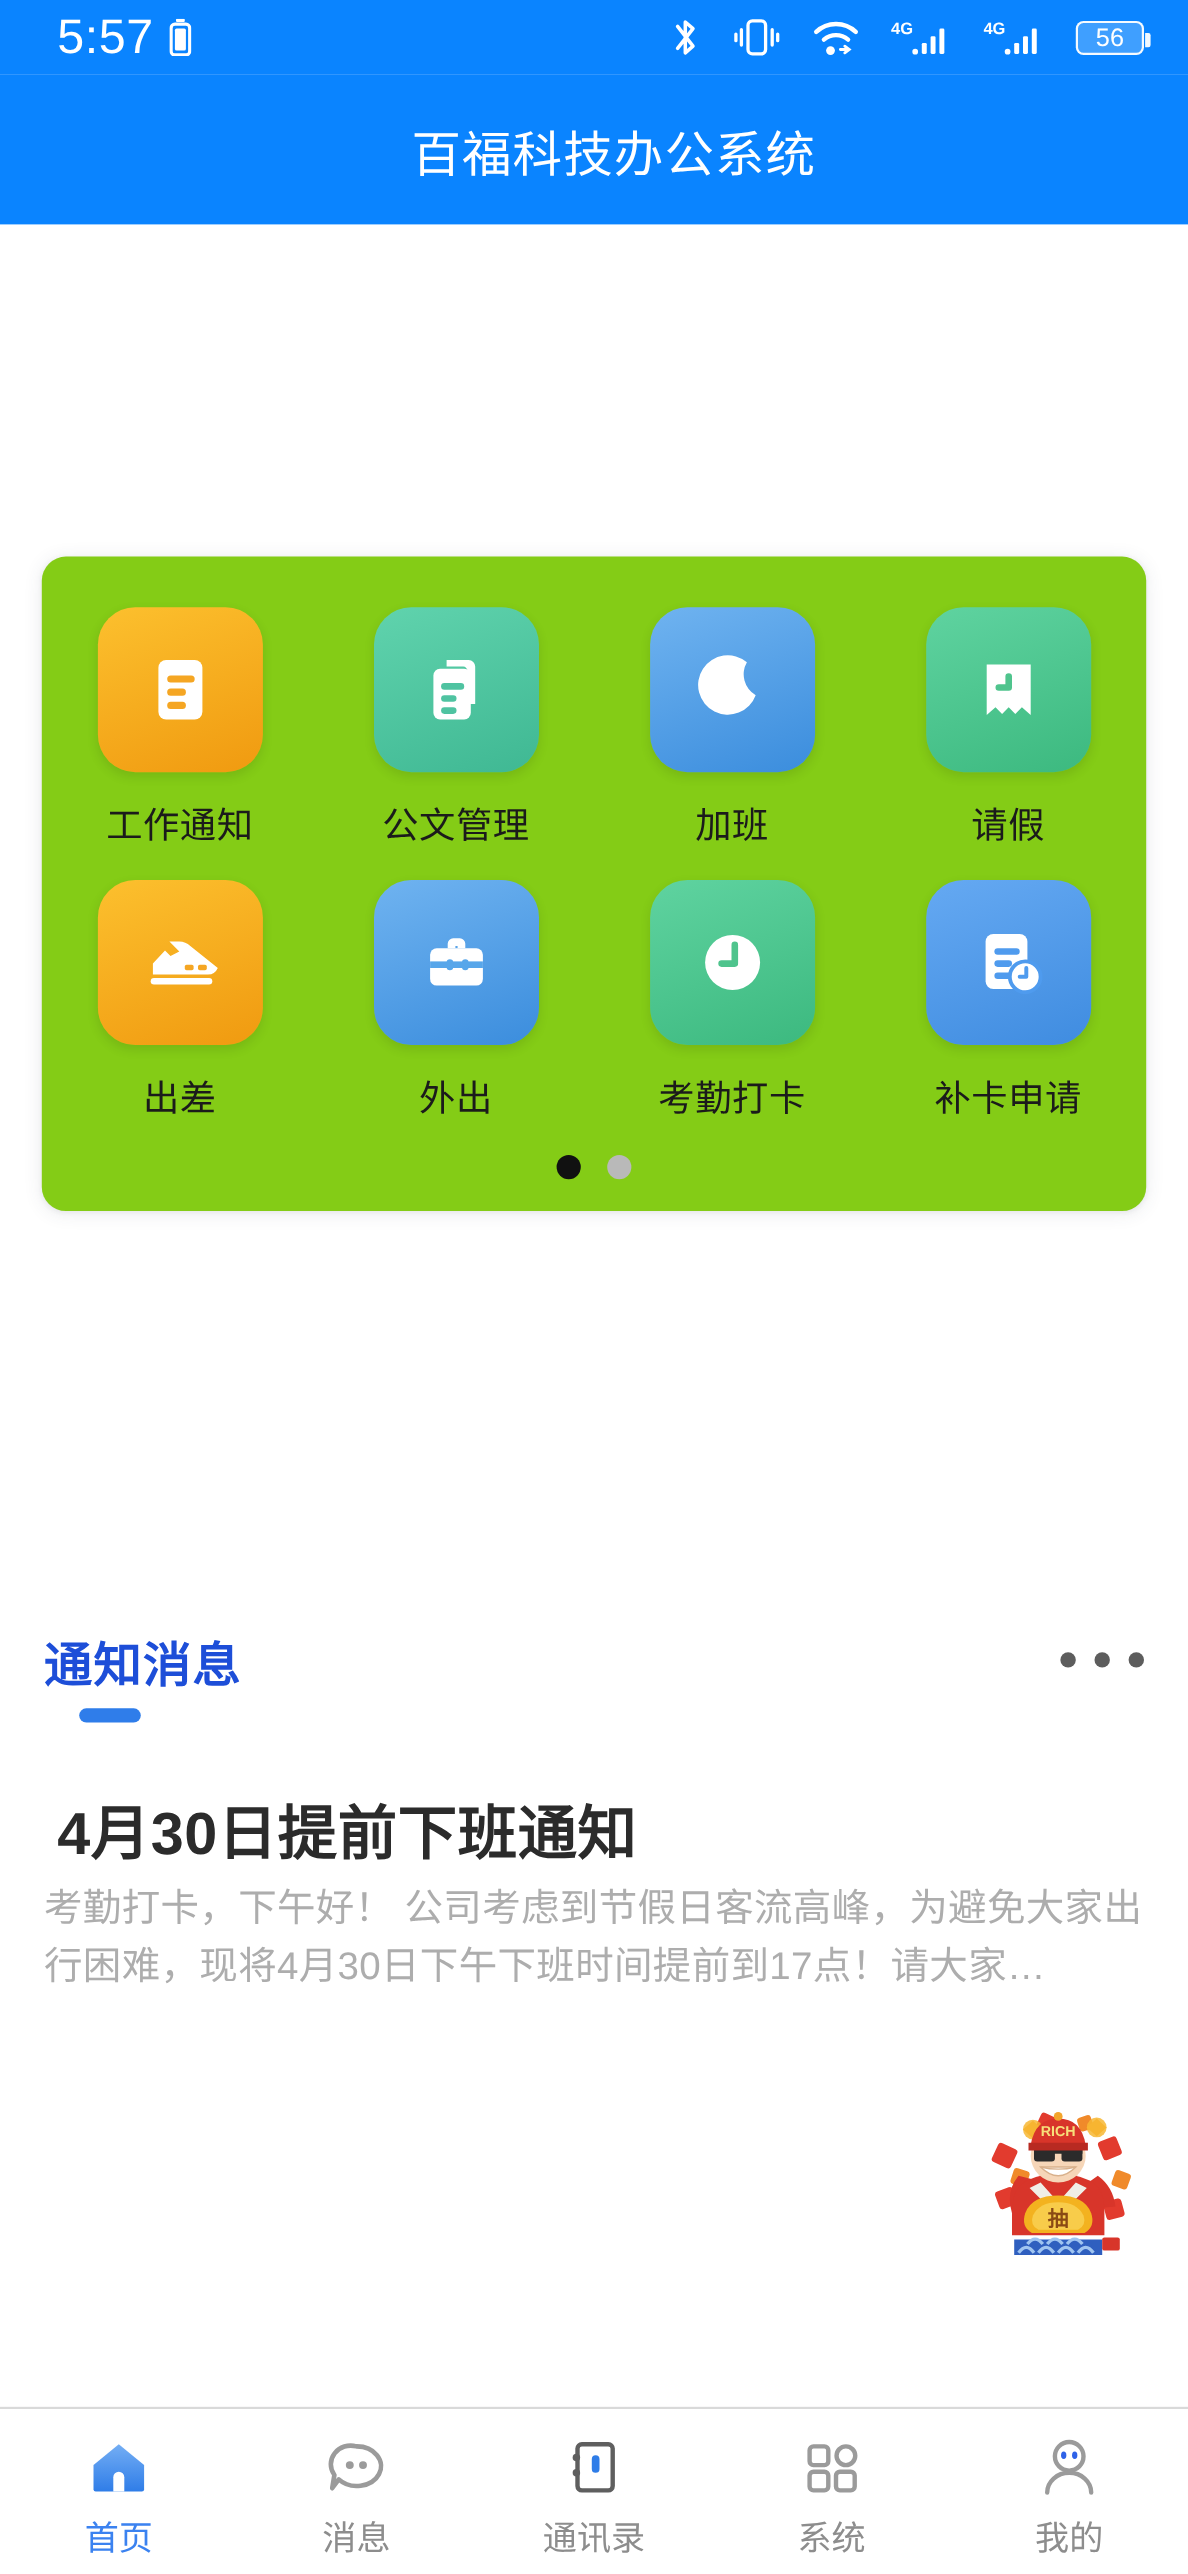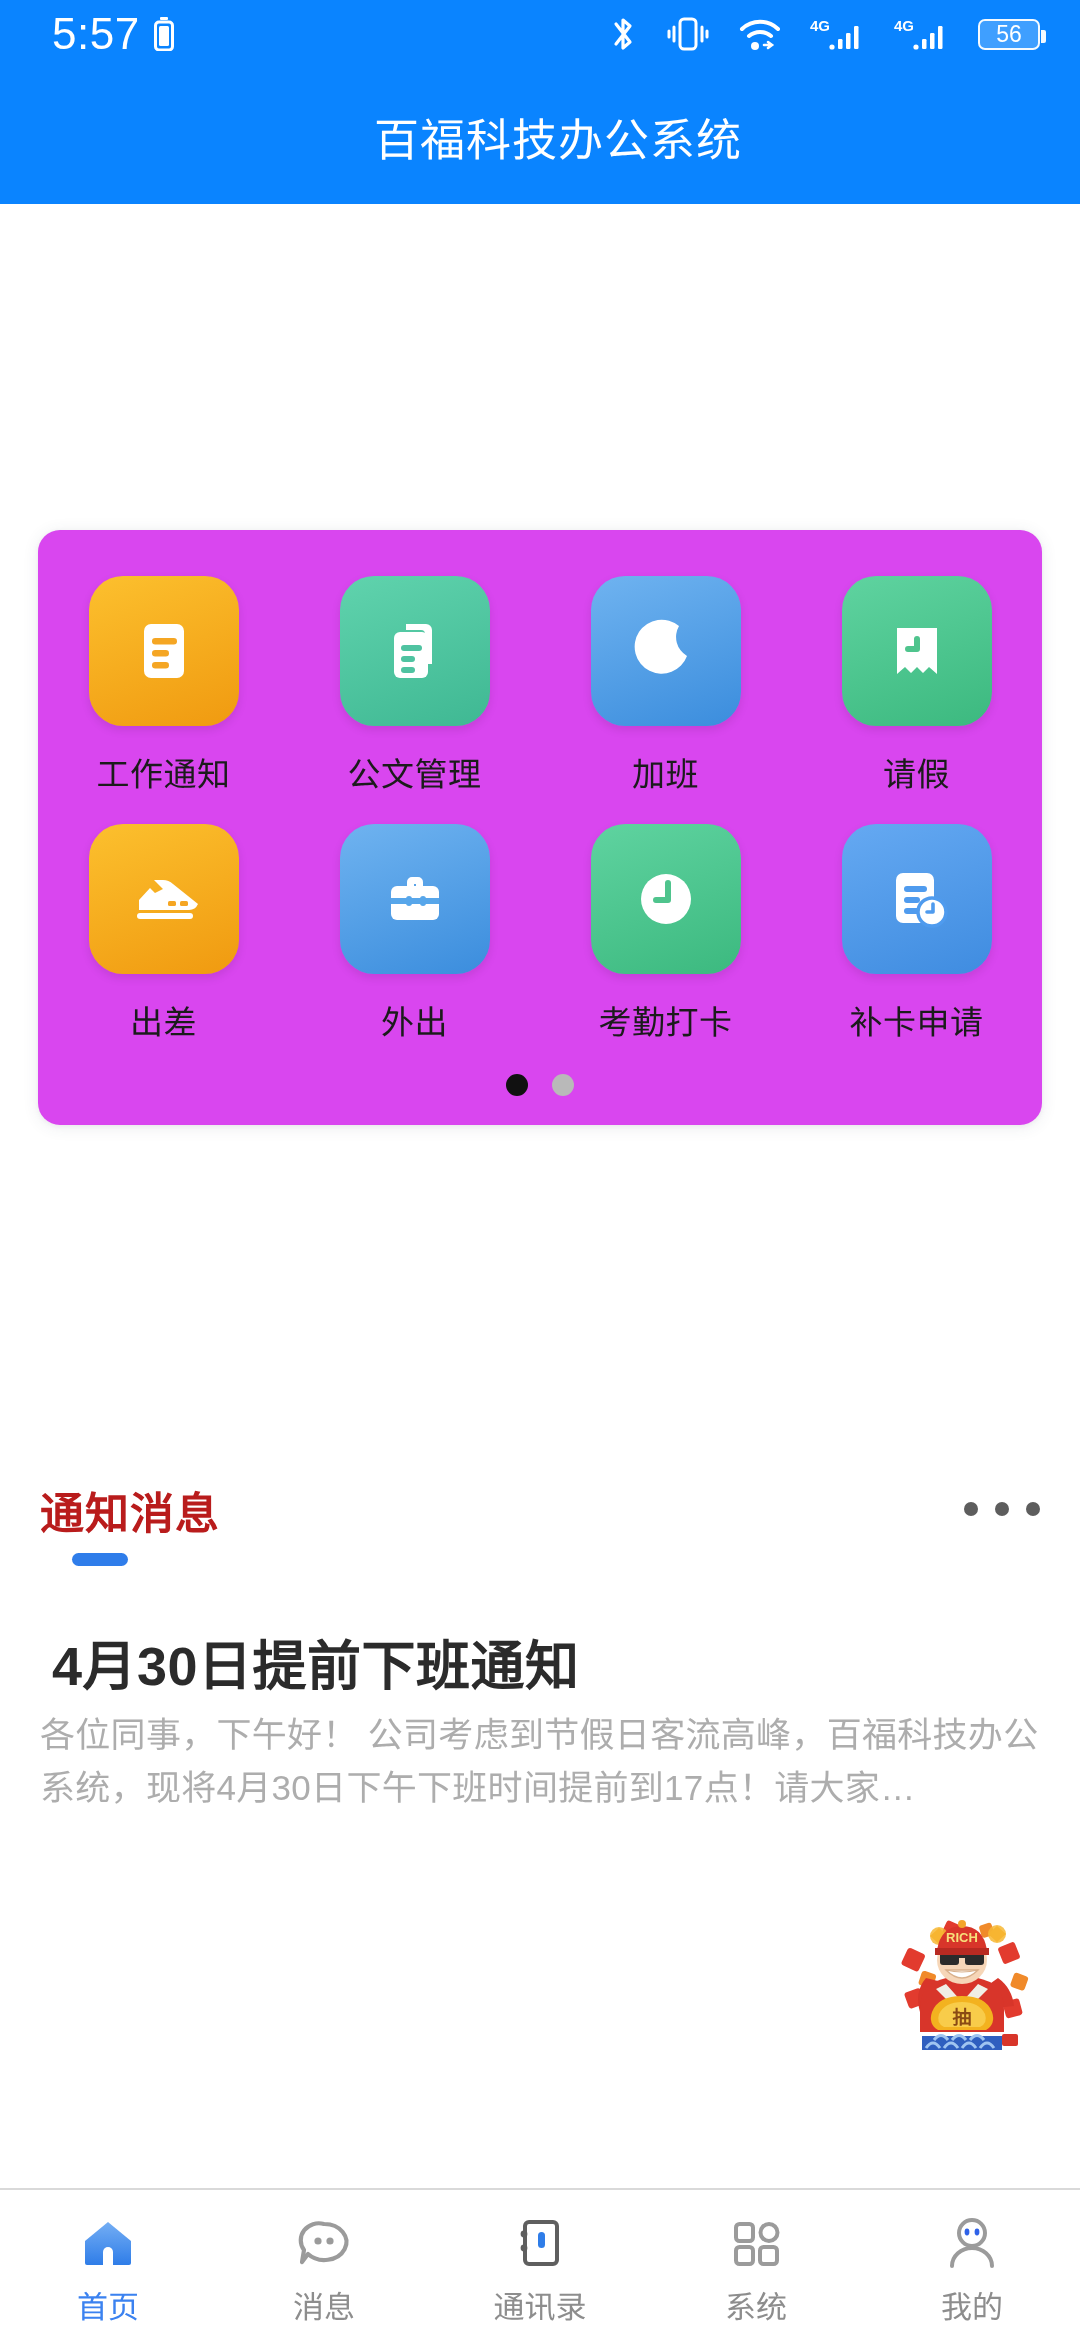--- a/index.html
+++ b/index.html
@@ -36,22 +36,22 @@
 
   
   .appbar {
     position:absolute; top:68px; left:0; width:1080px; height:136px;
     background:#0a84ff; display:flex; align-items:center; justify-content:center;padding-left:36px;
   }
   .appbar-title { color:#fff; font-size:45px; font-weight:400; letter-spacing:1px; }
 
   
   .grid-card {
-    position:absolute; left:38px; top:530px; width:1004px; height:595px;
-    background:#d946ef; border-radius:22px;
+    position:absolute; left:38px; top:506px; width:1004px; height:595px;
+    background:#84cc16; border-radius:22px;
     box-shadow:0 2px 16px rgba(60,70,90,.10), 0 1px 4px rgba(60,70,90,.06);
   }
   .grid-rows { padding:46px 0 0 0; }
   .grid-row { display:flex; }
   .grid-cell {
     width:251px; display:flex; flex-direction:column; align-items:center;
   }
   .tile {
     width:150px; height:150px; border-radius:34px;
     display:flex; align-items:center; justify-content:center;
@@ -66,21 +66,21 @@
   .dots { display:flex; justify-content:center; gap:24px; margin-top:30px; }
   .dot { width:22px; height:22px; border-radius:50%; background:#b9b9b9; }
   .dot.active { background:#111111; }
 
   
   .notice-head {
     position:absolute; left:40px; top:1478px; width:1000px;
     display:flex; align-items:flex-start; justify-content:space-between;
   }
   .notice-tab { display:flex; flex-direction:column; }
-  .notice-tab-label { font-size:44px; color:#b91c1c; font-weight:700; letter-spacing:1px; }
+  .notice-tab-label { font-size:44px; color:#1d4ed8; font-weight:700; letter-spacing:1px; }
   .notice-underline {
     width:56px; height:13px; border-radius:7px; background:#2f7dea;
     margin-top:11px; margin-left:32px;
   }
   .more-dots { display:flex; gap:17px; padding-top:24px; }
   .more-dots i { width:14px; height:14px; border-radius:50%; background:#5d5d5d; display:block; }
 
   .notice-title {
     position:absolute; left:52px; top:1622px; width:1000px;
     font-size:54px; font-weight:700; color:#2b2b2b; letter-spacing:.5px;
@@ -292,21 +292,21 @@
       <div class="notice-underline"></div>
     </div>
     <div class="more-dots">
       <i></i>
       <i></i>
       <i></i>
     </div>
   </div>
 
   <div class="notice-title">4月30日提前下班通知</div>
-  <div class="notice-body">各位同事，下午好！ 公司考虑到节假日客流高峰，百福科技办公系统，现将4月30日下午下班时间提前到17点！请大家…</div>
+  <div class="notice-body">考勤打卡，下午好！ 公司考虑到节假日客流高峰，为避免大家出行困难，现将4月30日下午下班时间提前到17点！请大家…</div>
 
   <div class="mascot">
     <svg width="156" height="156" viewBox="0 0 156 156">
 
       <g>
         <rect x="20" y="42" width="19" height="19" rx="3" transform="rotate(25 29 51)" fill="#e23b2e"></rect>
         <rect x="22" y="82" width="17" height="17" rx="3" transform="rotate(-20 30 90)" fill="#e23b2e"></rect>
         <rect x="36" y="64" width="15" height="15" rx="3" transform="rotate(18 43 71)" fill="#f08a2a"></rect>
         <rect x="116" y="36" width="18" height="18" rx="3" transform="rotate(-22 125 45)" fill="#e23b2e"></rect>
         <rect x="128" y="66" width="15" height="15" rx="3" transform="rotate(20 135 73)" fill="#f08a2a"></rect>

